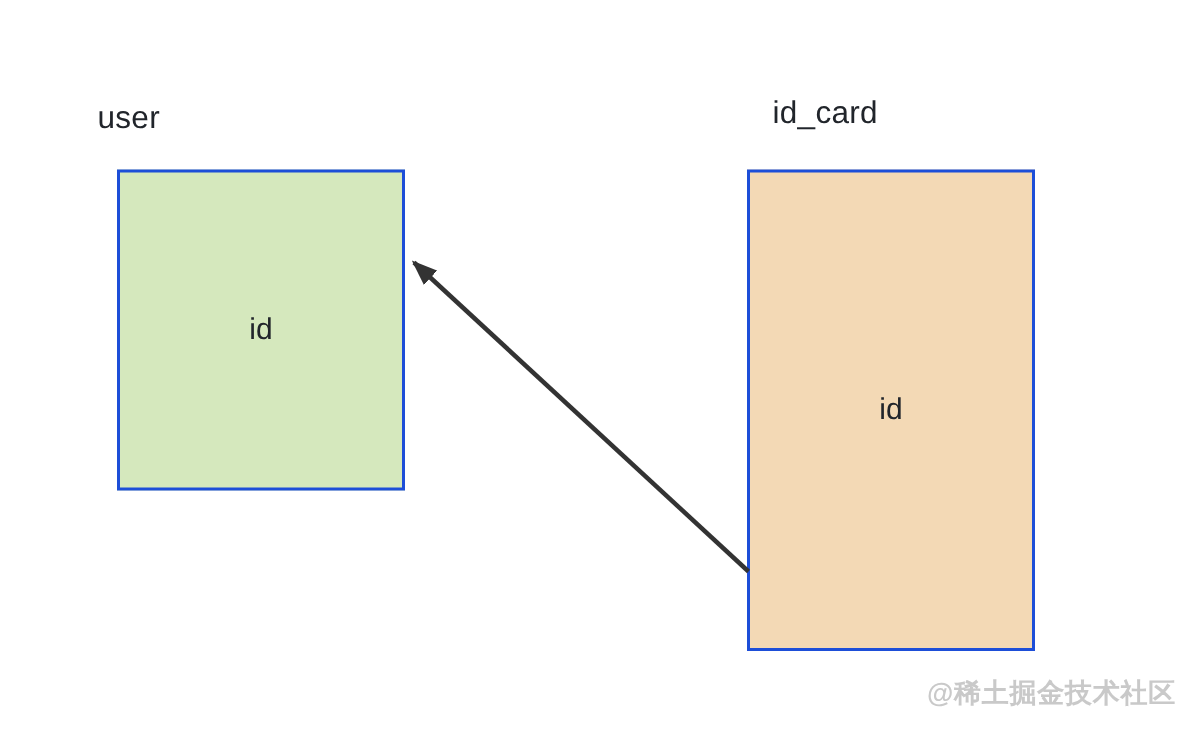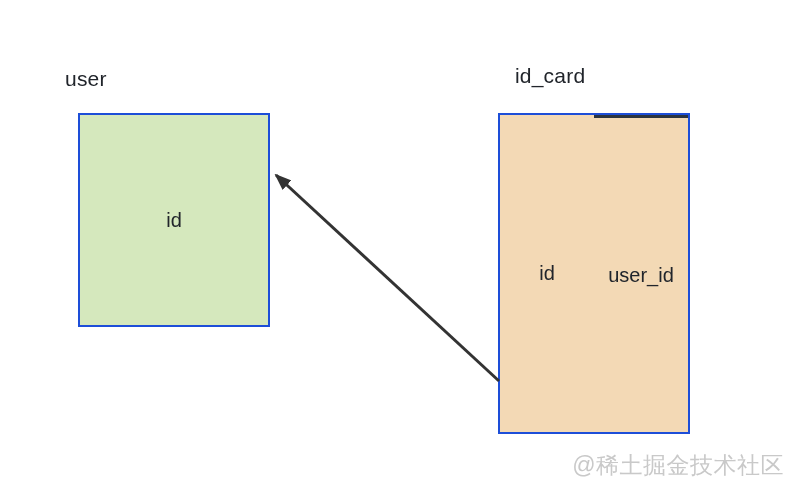--- a/index.html
+++ b/index.html
@@ -43,41 +43,41 @@
     inset: 0;
     width: 800px;
     height: 486px;
     pointer-events: none;
   }
 
   .watermark {
     position: absolute;
     right: 16px;
     top: 450px;
-    font-size: 23px;
+    font-size: 18px;
     color: #c9c9c9;
     letter-spacing: 0.5px;
+    font-weight: bold;
   }
 </style>
 </head>
 <body style="background-color: rgb(255, 255, 255);">
 
 <div class="stage">
 
   <div class="table-title title-user">user</div>
 
   <div class="table-title title-idcard">id_card</div>
 
   <div class="er-table table-user" style="background-color: rgb(213, 232, 189);">
     <div class="er-row">id</div>
   </div>
 
   <div class="er-table table-idcard" style="background-color: rgb(243, 217, 181);">
     <div class="er-row">id</div>
-    <div class="er-row">user_id</div>
   </div>
 
   <svg class="arrow-layer" viewBox="0 0 800 486">
     <defs>
       <marker id="arrowhead" markerUnits="userSpaceOnUse" markerWidth="17" markerHeight="13" refX="15" refY="6.5" orient="auto">
         <path d="M0,0 L17,6.5 L0,13 Z" fill="#333333"></path>
       </marker>
     </defs>
     <line x1="499" y1="381" x2="276" y2="175" stroke-width="3" marker-end="url(#arrowhead)" stroke="#333333"></line>
   </svg>

